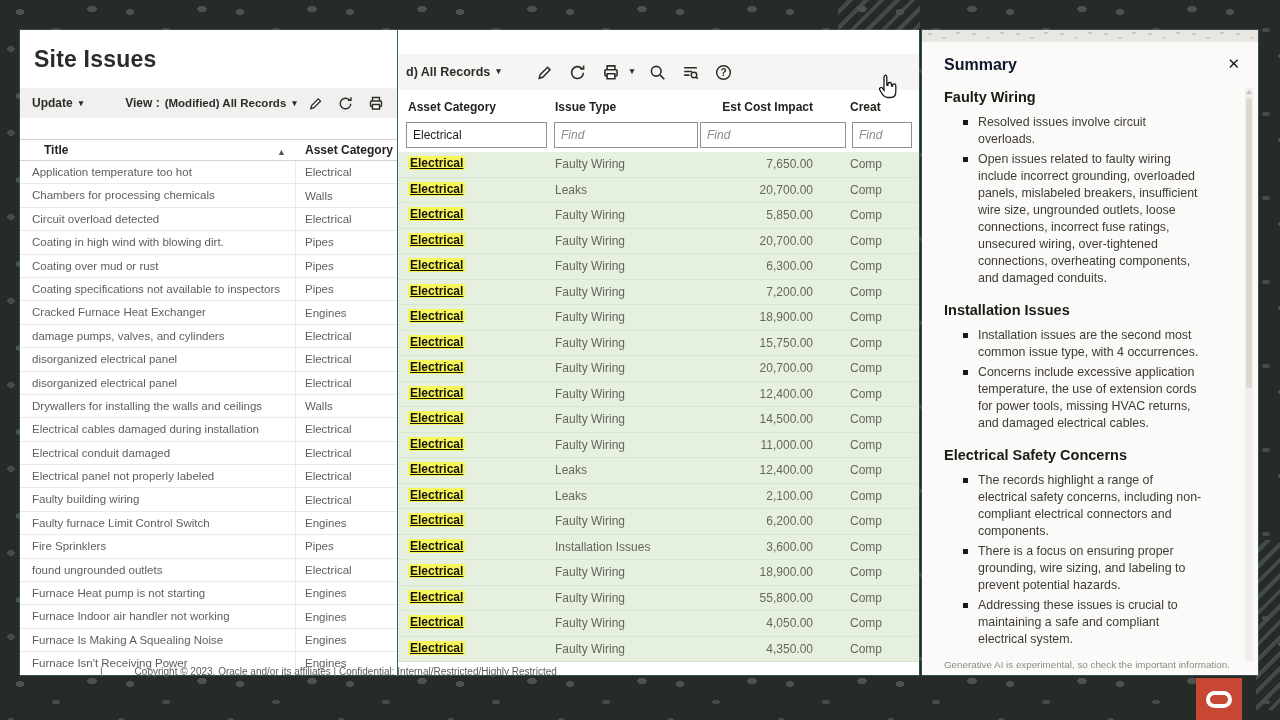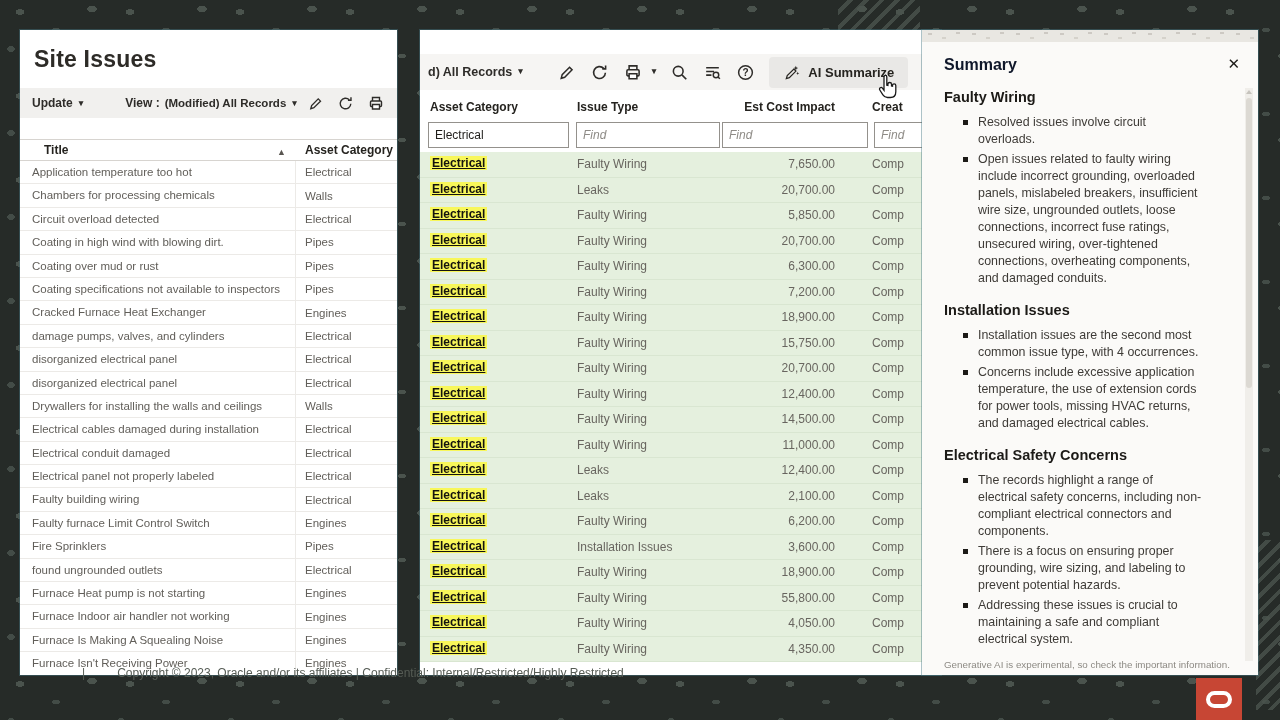--- a/index.html
+++ b/index.html
@@ -18,21 +18,21 @@
       radial-gradient(ellipse 5px 4px at 40px 71px, #3e4742 60%, transparent 61%);
     background-size:110px 84px;
   }
   .bg-stripes{ position:absolute; background:repeating-linear-gradient(135deg, transparent 0 7px, #4a534d 7px 11px); opacity:.8; }
   .bg-stripes.tr{ left:838px; top:0; width:82px; height:34px; }
   .bg-stripes.br{ left:1256px; top:540px; width:24px; height:170px; }
 
   .panel{ position:absolute; top:30px; height:645px; background:#ffffff; z-index:1; overflow:hidden;
           box-shadow:0 0 0 1px rgba(70,120,130,.45); }
   .panel-left{ left:20px;  width:377px; }
-  .panel-mid { left:420px; width:521px; }
+  .panel-mid { left:398px; width:521px; }
   .panel-right{ left:922px; width:336px; background:#fbfaf8; }
 
   
   .pl-title{ padding:16px 0 0 14px; font-size:23px; font-weight:700; color:#2d2b27; letter-spacing:.2px; height:58px; }
   .pl-toolbar{ height:30px; background:#f1f0ee; display:flex; align-items:center; padding:0 12px; font-size:12px; font-weight:700; color:#2e2c29; }
   .caret{ display:inline-block; font-size:9px; margin-left:6px; color:#2e2c29; transform:translateY(-1px); }
   .pl-view-label{ margin-left:42px; }
   .pl-view-value{ margin-left:5px; font-size:11.5px; }
   .tb-icons{ margin-left:auto; display:flex; align-items:center; gap:13px; }
   .icon-btn{ display:inline-flex; align-items:center; justify-content:center; background:none; border:none; cursor:pointer; padding:0; }
@@ -91,21 +91,21 @@
   .pr-ul{ list-style:none; margin:9px 0 0 34px; }
   .pr-ul li{ position:relative; width:224px; font-size:12.4px; line-height:17px; color:#3e3b37; margin-bottom:3px; }
   .pr-ul li::before{ content:""; position:absolute; left:-15px; top:6px; width:5px; height:5px; background:#1c1a17; }
   .pr-disclaimer{ margin-top:11px; font-size:9.8px; color:#8d8a84; }
   .pr-scrollbar{ position:absolute; right:5px; top:58px; bottom:14px; width:8px; background:#f0eeea; z-index:2; }
   .pr-scroll-up{ position:absolute; top:2px; left:1px; width:0; height:0;
                  border-left:3px solid transparent; border-right:3px solid transparent; border-bottom:4px solid #c6c3bd; }
   .pr-thumb{ position:absolute; top:10px; left:1px; width:6px; height:290px; background:#dcd9d3; border-radius:3px; cursor:pointer; }
 
   
-  .app-footer{ position:absolute; left:82px; top:666px; z-index:5; font-size:12px; color:#565c55; white-space:nowrap; }
+  .app-footer{ position:absolute; left:100px; top:666px; z-index:5; font-size:10px; color:#565c55; white-space:nowrap; }
   .app-footer .sep{ margin-right:32px; }
   .oracle-badge{ position:absolute; left:1196px; top:678px; width:46px; height:42px; background:#c74634; z-index:5;
                  display:flex; align-items:center; justify-content:center; cursor:pointer; }
   .oracle-badge .o{ width:26px; height:17px; border:4.5px solid #ffffff; border-radius:9px; }
   .mouse-cursor{ position:absolute; left:874px; top:72px; z-index:10; pointer-events:none; }
 </style>
 </head>
 <body>
 
 <div class="canvas">
@@ -309,28 +309,20 @@
               <path d="M14.2 13.2l1.8 1.8" stroke="#2e2c29" stroke-width="1.4"></path>
             </svg>
         </button>
         <button class="icon-btn">
           <svg width="19" height="19" viewBox="0 0 18 18">
               <circle cx="9" cy="9" r="6.5" fill="none" stroke="#2e2c29" stroke-width="1.4"></circle>
               <text x="9" y="12.3" font-size="9.5" font-weight="700" text-anchor="middle" fill="#2e2c29">?</text>
             </svg>
         </button>
       </span>
-      <button class="ai-btn">
-        <svg width="17" height="17" viewBox="0 0 18 18">
-            <path d="M3.5 15.5l1-3.2 7-7 2.2 2.2-7 7-3.2 1z" fill="none" stroke="#262420" stroke-width="1.3"></path>
-            <path d="M13.6 1.8l.7 1.8 1.8.7-1.8.7-.7 1.8-.7-1.8-1.8-.7 1.8-.7z" fill="#262420"></path>
-            <path d="M15.6 8.2l.5 1.2 1.2.5-1.2.5-.5 1.2-.5-1.2-1.2-.5 1.2-.5z" fill="#262420"></path>
-          </svg>
-        <span>AI Summarize</span>
-      </button>
     </div>
 
     <div class="pm-headers">
       <span class="h1">Asset Category</span>
       <span class="h2">Issue Type</span>
       <span class="h3">Est Cost Impact</span>
       <span class="h4">Creat</span>
     </div>
 
     <div class="pm-filters">

